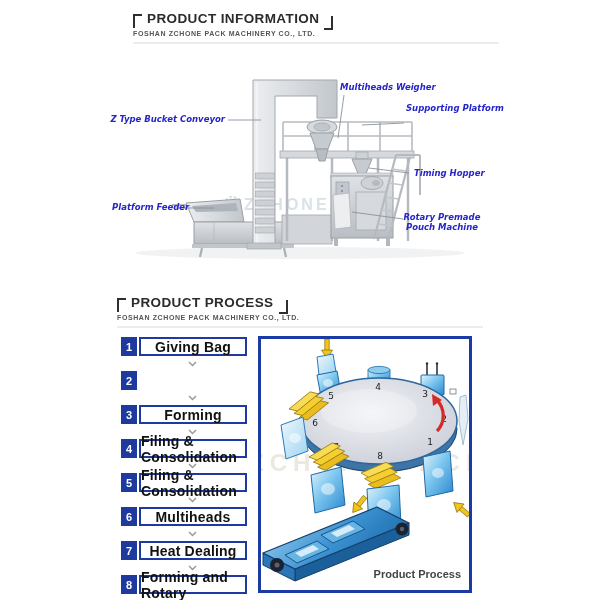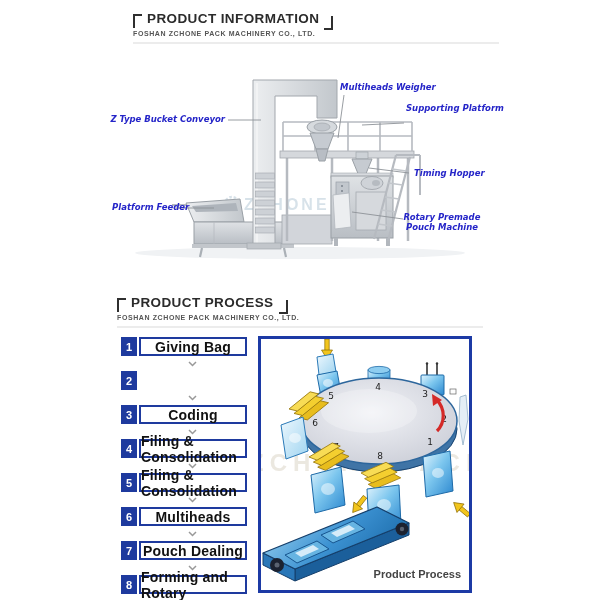--- a/index.html
+++ b/index.html
@@ -202,21 +202,21 @@
     <div class="step-row">
       <div class="badge">2</div>
     </div>
     <div class="step-sep">
       <svg width="9" height="6">
           <polyline points="1,1 4.5,4.5 8,1" fill="none" stroke="#999" stroke-width="1.5"></polyline>
         </svg>
       </div>
     <div class="step-row">
       <div class="badge">3</div>
-      <div class="step-box">Coding</div>
+      <div class="step-box">Forming</div>
     </div>
     <div class="step-sep">
       <svg width="9" height="6">
           <polyline points="1,1 4.5,4.5 8,1" fill="none" stroke="#999" stroke-width="1.5"></polyline>
         </svg>
       </div>
     <div class="step-row">
       <div class="badge">4</div>
       <div class="step-box">Filing &amp; Consolidation</div>
     </div>
@@ -238,21 +238,21 @@
       <div class="badge">6</div>
       <div class="step-box">Multiheads</div>
     </div>
     <div class="step-sep">
       <svg width="9" height="6">
           <polyline points="1,1 4.5,4.5 8,1" fill="none" stroke="#999" stroke-width="1.5"></polyline>
         </svg>
       </div>
     <div class="step-row">
       <div class="badge">7</div>
-      <div class="step-box">Pouch Dealing</div>
+      <div class="step-box">Heat Dealing</div>
     </div>
     <div class="step-sep">
       <svg width="9" height="6">
           <polyline points="1,1 4.5,4.5 8,1" fill="none" stroke="#999" stroke-width="1.5"></polyline>
         </svg>
       </div>
     <div class="step-row">
       <div class="badge">8</div>
       <div class="step-box">Forming and Rotary</div>
     </div>

